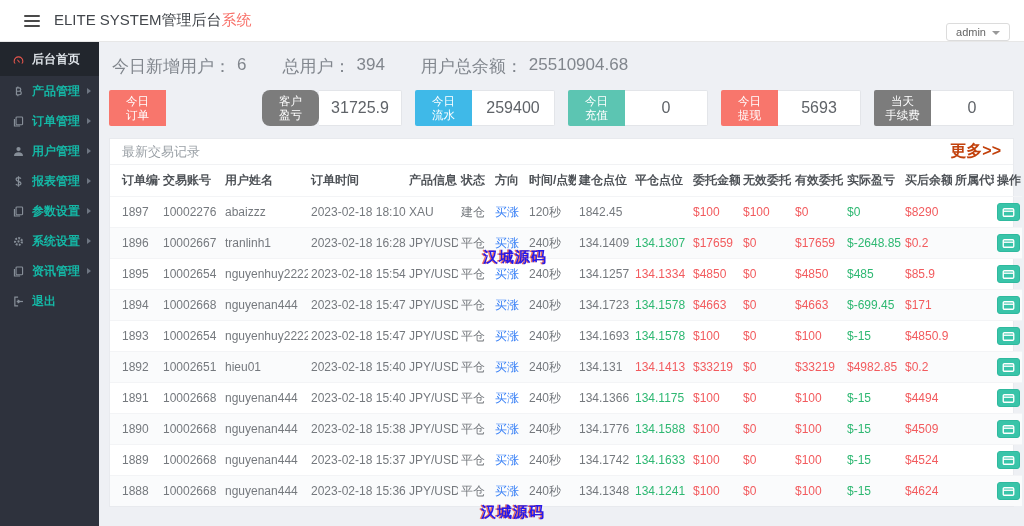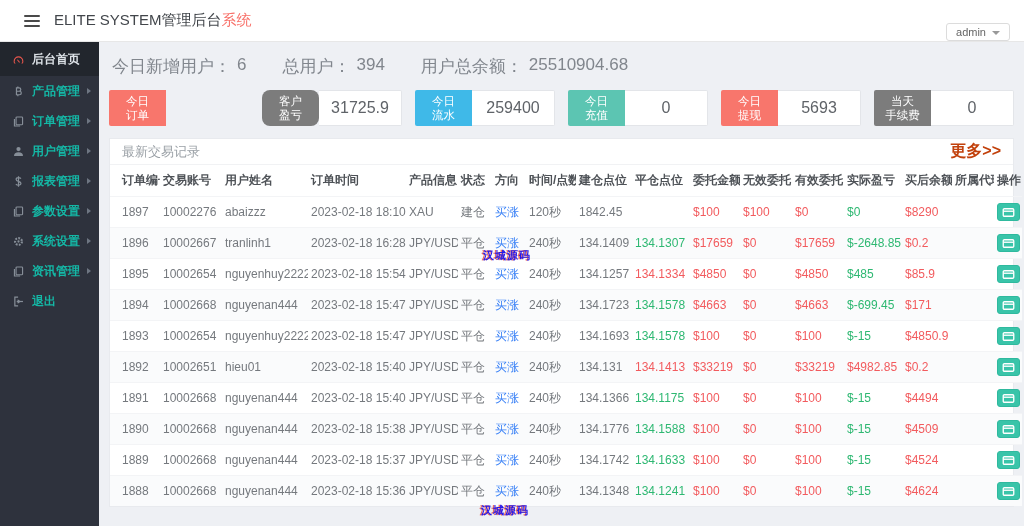--- a/index.html
+++ b/index.html
@@ -46,21 +46,21 @@
   td{font-size:12px;color:#75797e;padding:6px 3px;white-space:nowrap;overflow:hidden;}
   th:first-child,td:first-child{padding-left:12px;}
   tbody tr{border-top:1px solid #f3f4f6;}
   tbody tr:nth-child(even){background:#fafbfc;}
   .txt-red{color:#f25b5e;}
   .txt-green{color:#2eb872;}
   .dir-red{color:#3b82f6;}
   .act-btn{width:23px;height:18px;background:#39c4a9;border:1px solid #2fb99e;border-radius:3px;display:inline-flex;align-items:center;justify-content:center;cursor:pointer;padding:0;}
   .act-btn svg{width:13px;height:9px;display:block;}
   
-  .watermark{position:absolute;font-size:11px;font-weight:bold;color:#2619ea;letter-spacing:1px;z-index:9;text-shadow:-1.5px 0 0 rgba(232,60,40,.75);pointer-events:none;}
+  .watermark{position:absolute;font-size:15px;font-weight:bold;color:#2619ea;letter-spacing:1px;z-index:9;text-shadow:-1.5px 0 0 rgba(232,60,40,.75);pointer-events:none;}
   .wm-row{left:483px;top:248px;}
   .wm-bottom{left:481px;top:503px;}
 </style>
 </head>
 <body>
 
 <div class="topbar">
   <div class="hamburger">
       <span></span>
       <span></span>

